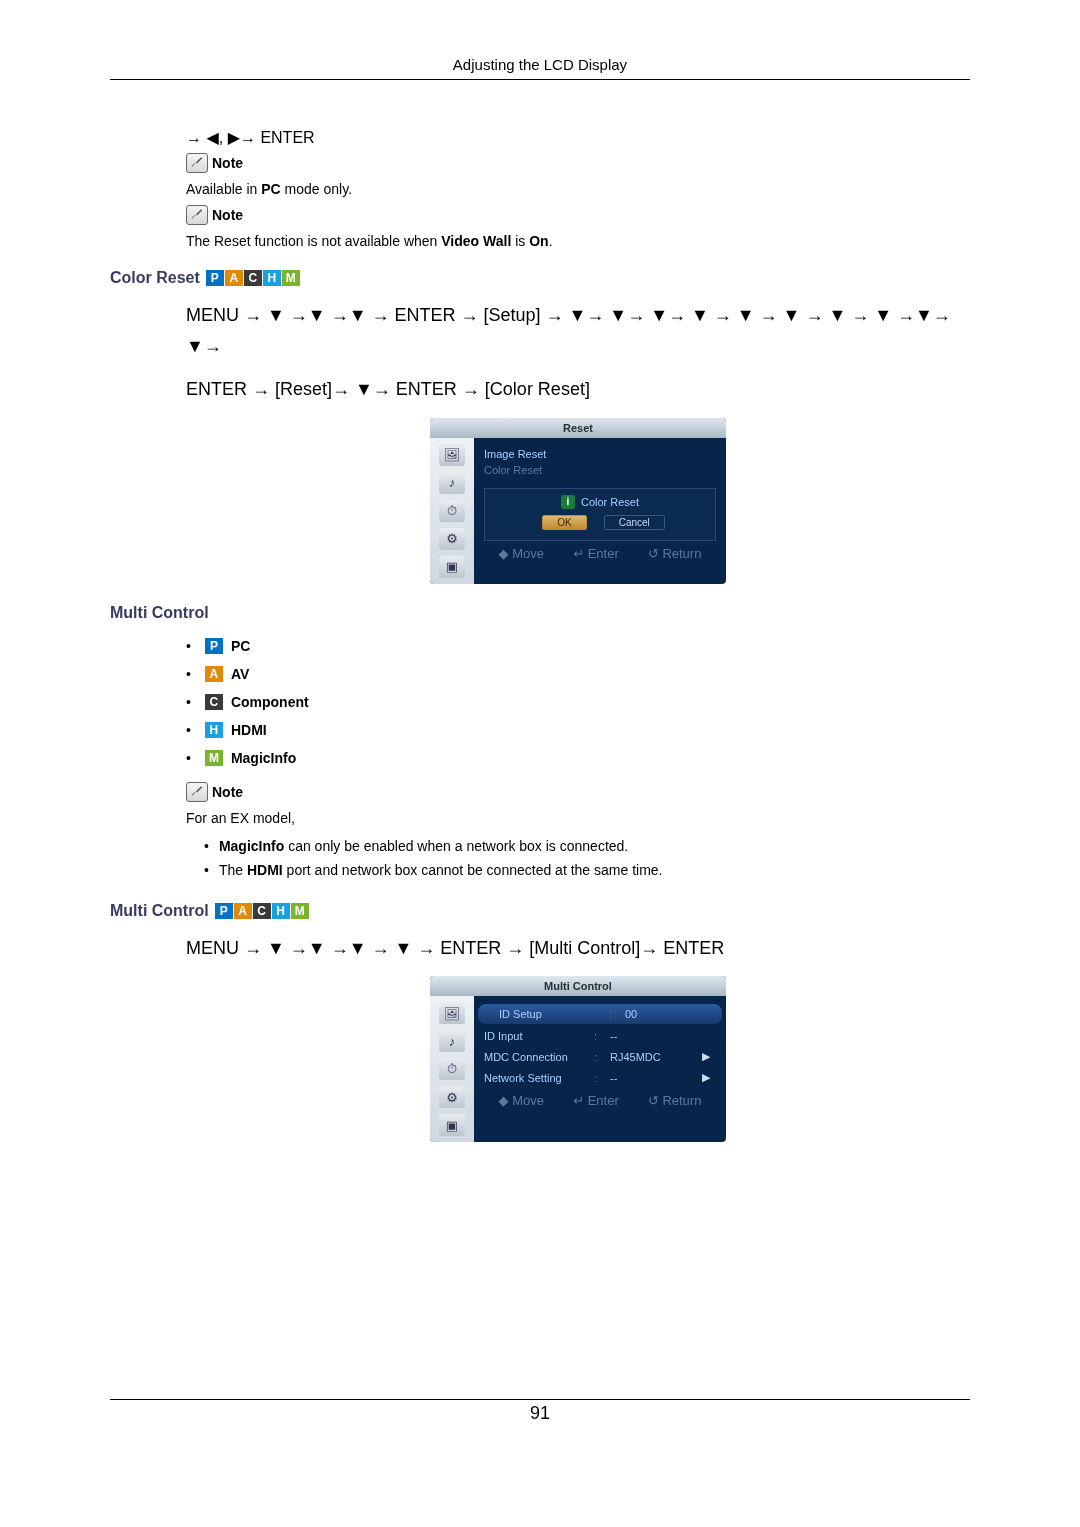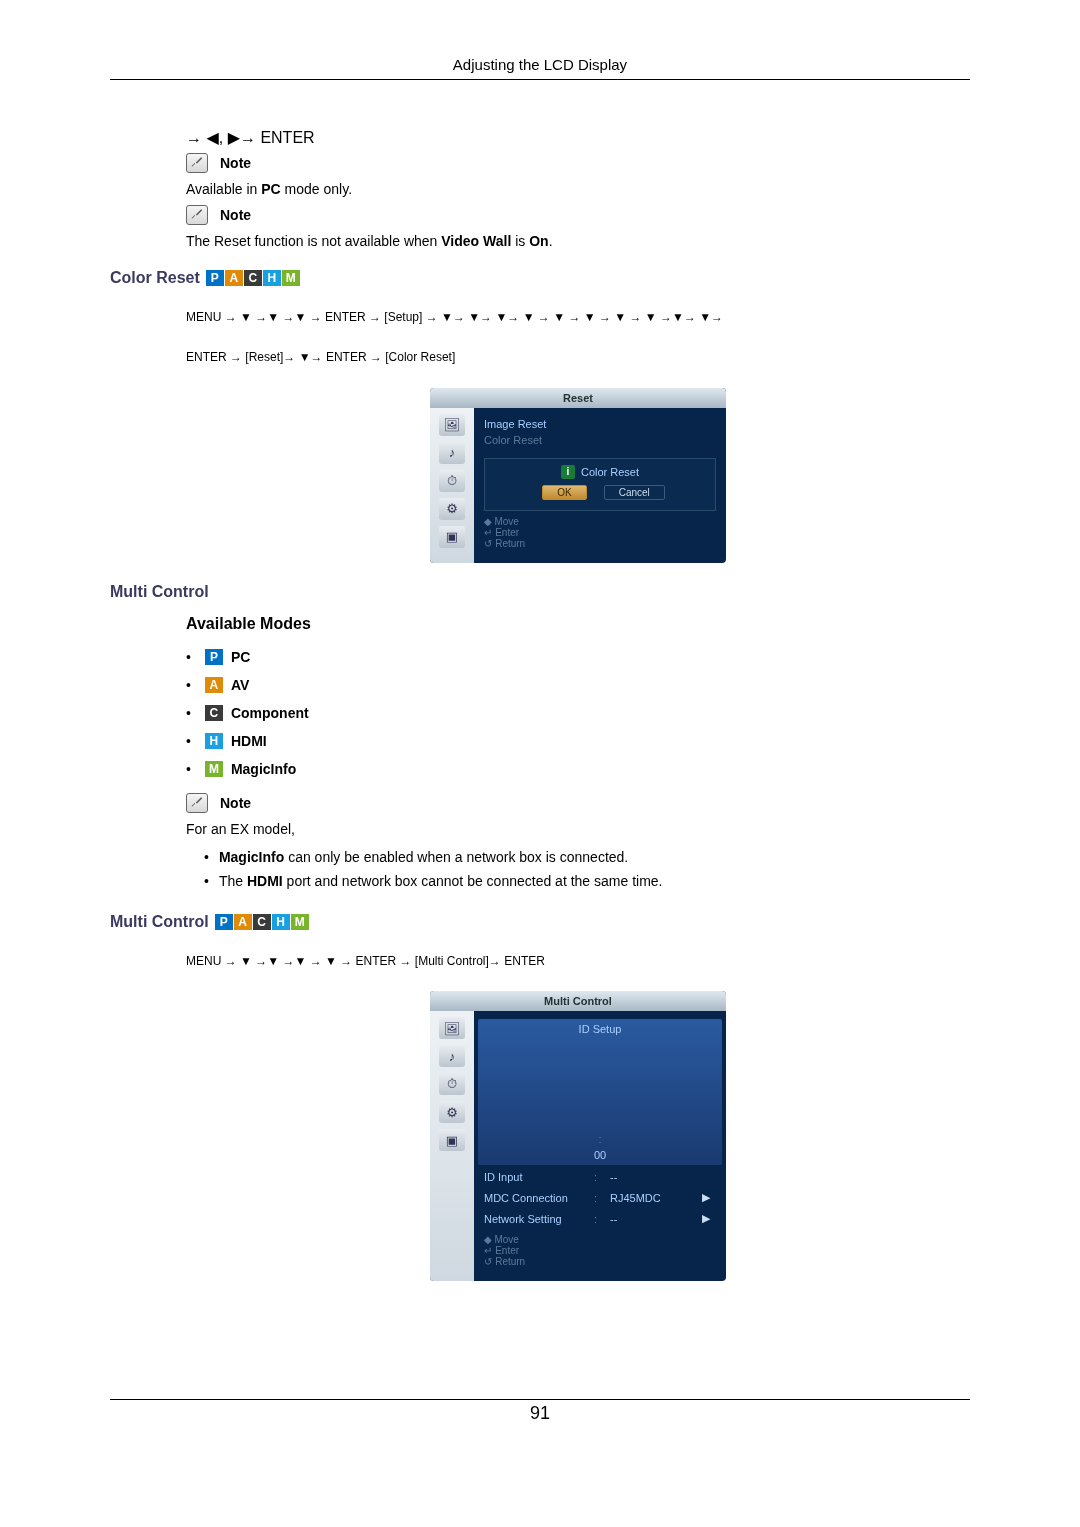--- a/index.html
+++ b/index.html
@@ -28,21 +28,21 @@
     margin-left: 76px;
     margin-top: 48px;
   }
   .arrow-line {
     font-size: 16px;
     margin: 4px 0;
   }
   .note-row {
     display: flex;
     align-items: center;
-    gap: 12px;
+    gap: 4px;
     margin: 6px 0;
   }
   .note-icon {
     width: 20px;
     height: 18px;
     display: inline-flex;
     align-items: center;
     justify-content: center;
     border: 1px solid #666;
     border-radius: 3px;
@@ -79,23 +79,23 @@
     display: inline-flex;
     align-items: center;
     justify-content: center;
   }
   .b-P { background:#0072c6; }
   .b-A { background:#e08a0a; }
   .b-C { background:#3a3a3a; }
   .b-H { background:#1aa0e0; }
   .b-M { background:#79b52c; }
   .nav-path {
-    font-size: 12px;
+    font-size: 18px;
     line-height: 1.7;
-    margin: 20px 0;
+    margin: 13px 0;
   }
   .osd-box {
     width: 296px;
     margin: 8px auto 18px auto;
     background: #07244a;
     border-radius: 4px;
     overflow: hidden;
     color: #cde;
     font-size: 11px;
   }
@@ -151,23 +151,22 @@
     background:#0a2a50;
     margin-left:7px;
   }
   .osd-btn.sel {
     background: linear-gradient(#e0b870,#c08a30);
     border-color:#c08a30;
     color:#3a2a00;
   }
   .osd-footer {
     display:flex; justify-content:space-around;
-    font-size:10px; color:#5a7a9a;
+    font-size:13px; color:#5a7a9a;
     padding:5px 0 6px 0;
-    flex-direction:column;
   }
   .modes-list {
     list-style: none;
     padding: 0;
     margin: 10px 0;
   }
   .modes-list li {
     display:flex; align-items:center; gap:8px;
     padding: 6px 0;
   }
@@ -189,21 +188,21 @@
   }
   .osd-table {
     width:100%;
   }
   .osd-row {
     display:flex; align-items:center;
     padding:4px 0;
     color:#a9cfff;
     border-bottom:0px solid transparent;
   }
-  .osd-row.hl { background: linear-gradient(#2a5aa0,#1a3a70); border-radius:2px; padding:4px 21px; margin:0 -6px 2px -6px;flex-direction:column;}
+  .osd-row.hl { background: linear-gradient(#2a5aa0,#1a3a70); border-radius:8px; padding:4px 21px; margin:0 -6px 2px -6px;}
   .osd-row .lbl { flex: 0 0 110px; }
   .osd-row .sep { flex: 0 0 16px; color:#5a7a9a; }
   .osd-row .val { flex: 1; }
   .osd-row .arrow { flex:0 0 14px; color:#cde; }
   .footer-line {
     position:absolute;
     left:110px; right:110px; bottom:60px;
     border-top:1px solid #000;
   }
   .page-num {
@@ -293,21 +292,20 @@
           </div>
         </div>
       </div>
     </div>
 
 
     <div class="section-h">
       <span>Multi Control</span>
     </div>
 
-    <div class="sub-h">Available Modes</div>
 
     <ul class="modes-list" id="modes-list">
         <li>
           <span class="mode-badge b-P">P</span>
           <b>PC</b>
         </li>
         <li>
           <span class="mode-badge b-A">A</span>
           <b>AV</b>
         </li>

